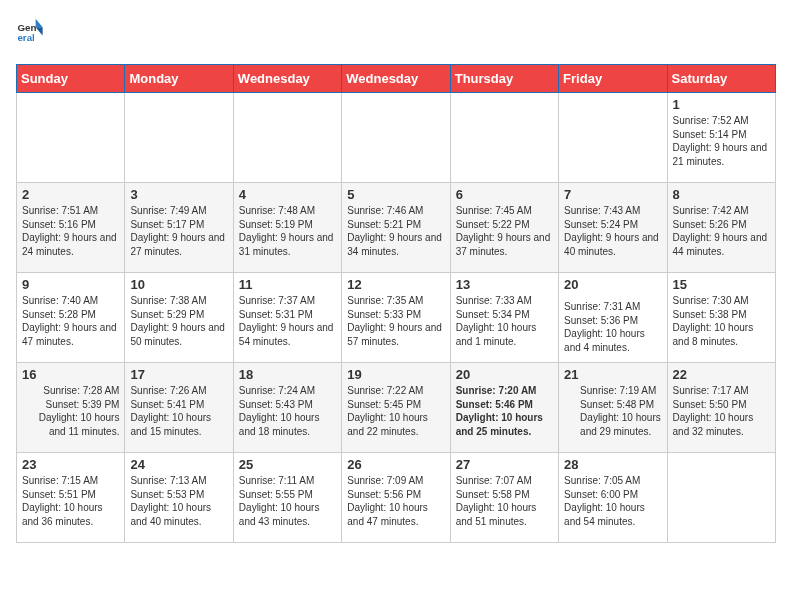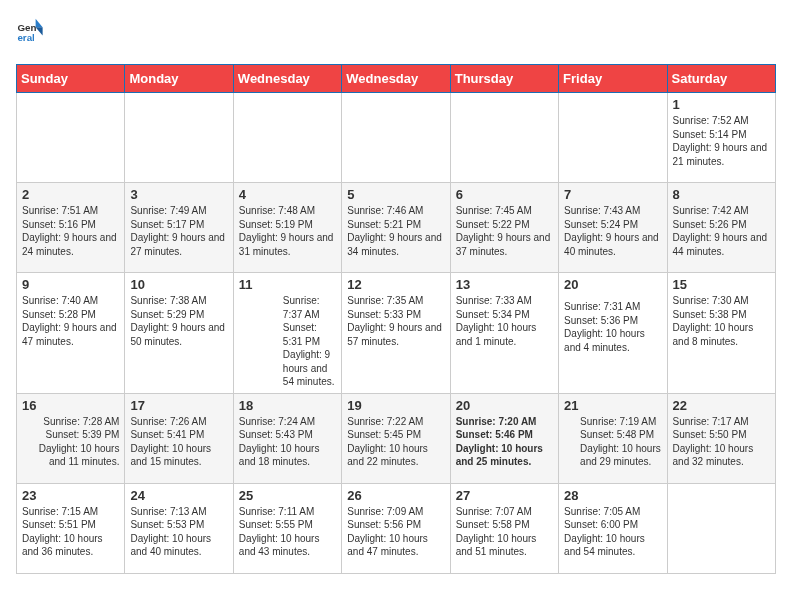--- a/index.html
+++ b/index.html
@@ -195,21 +195,21 @@
 Daylight: 9 hours and 47 minutes.</div>
         </td>
         <td>
           <div class="day-num">10</div>
           <div class="day-info" style="white-space: pre-line;">Sunrise: 7:38 AM
 Sunset: 5:29 PM
 Daylight: 9 hours and 50 minutes.</div>
         </td>
         <td>
           <div class="day-num">11</div>
-          <div class="day-info" style="white-space: pre-line; margin-left: 44px;">Sunrise: 7:37 AM
+          <div class="day-info" style="white-space: pre-line;">Sunrise: 7:37 AM
 Sunset: 5:31 PM
 Daylight: 9 hours and 54 minutes.</div>
         </td>
         <td>
           <div class="day-num">12</div>
           <div class="day-info" style="white-space: pre-line;">Sunrise: 7:35 AM
 Sunset: 5:33 PM
 Daylight: 9 hours and 57 minutes.</div>
         </td>
         <td>

